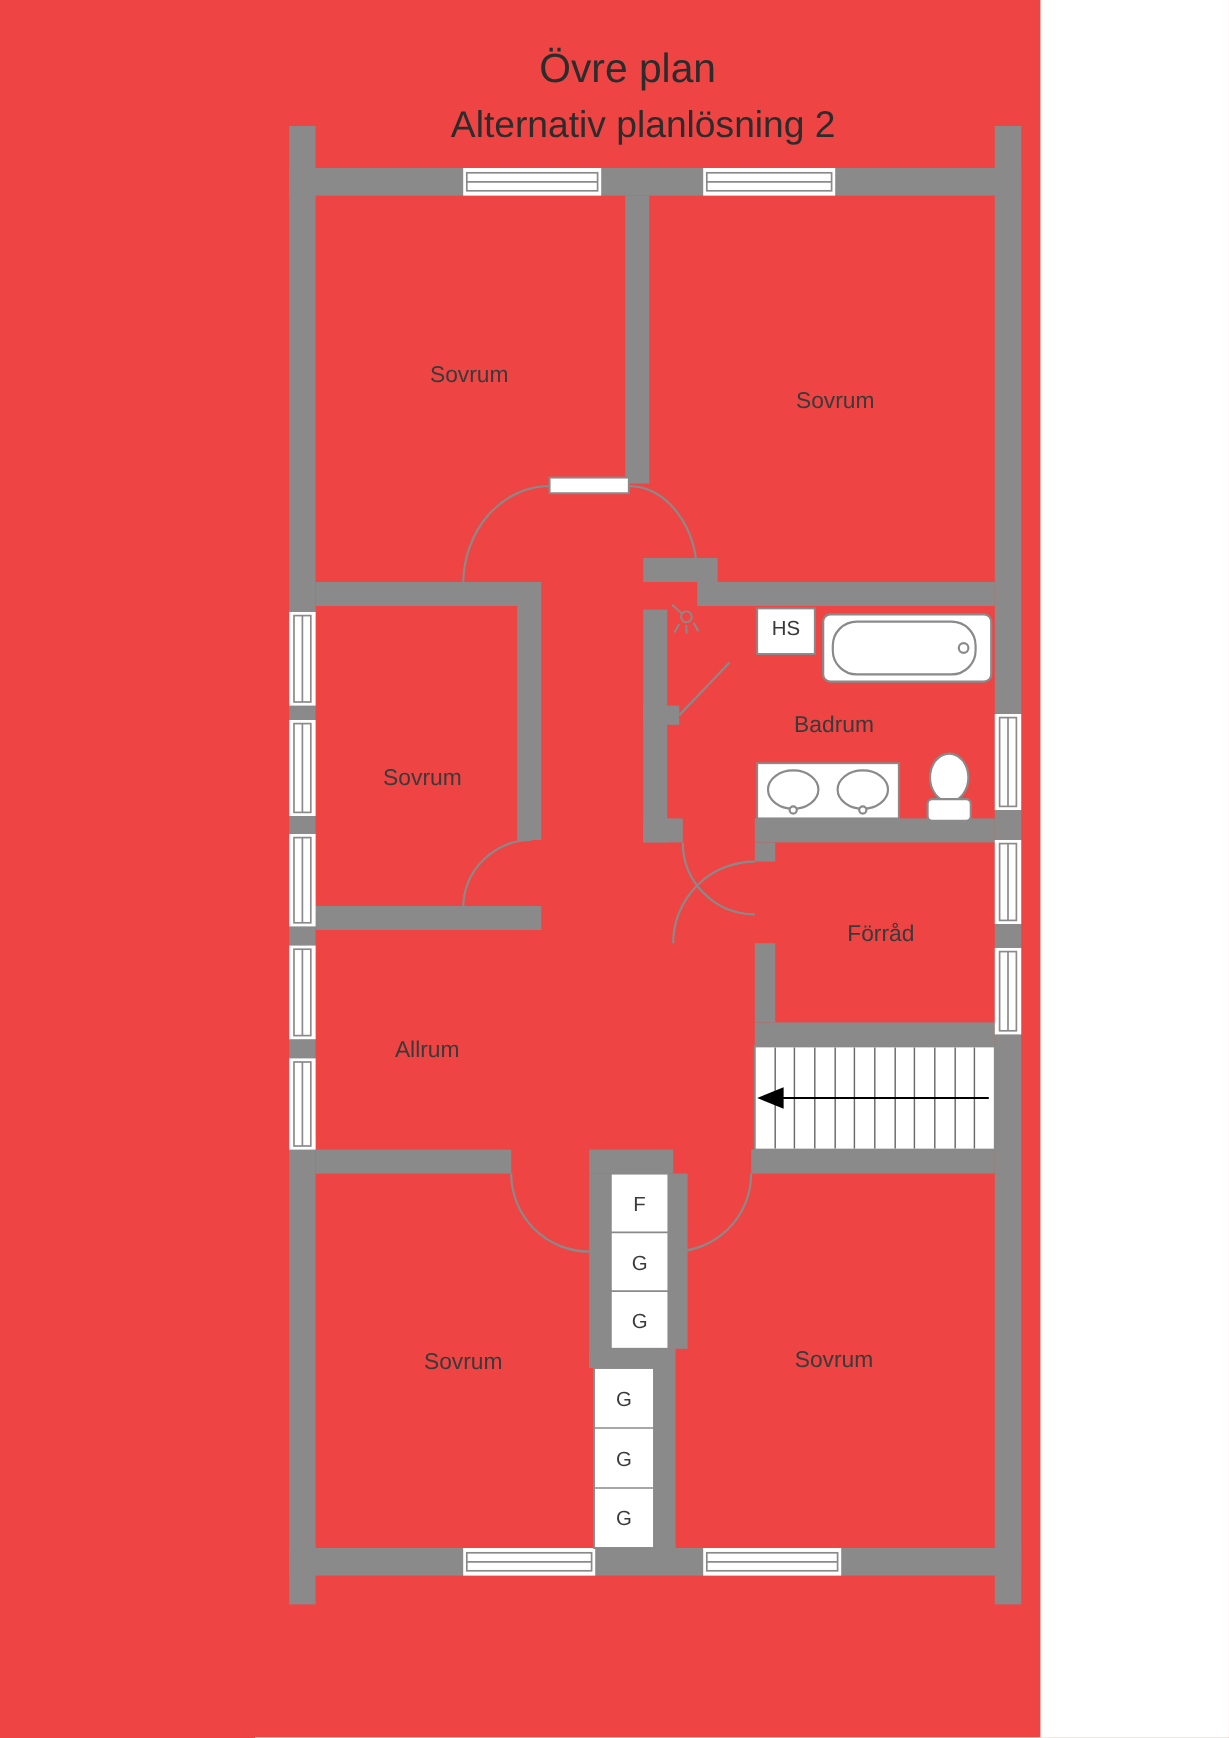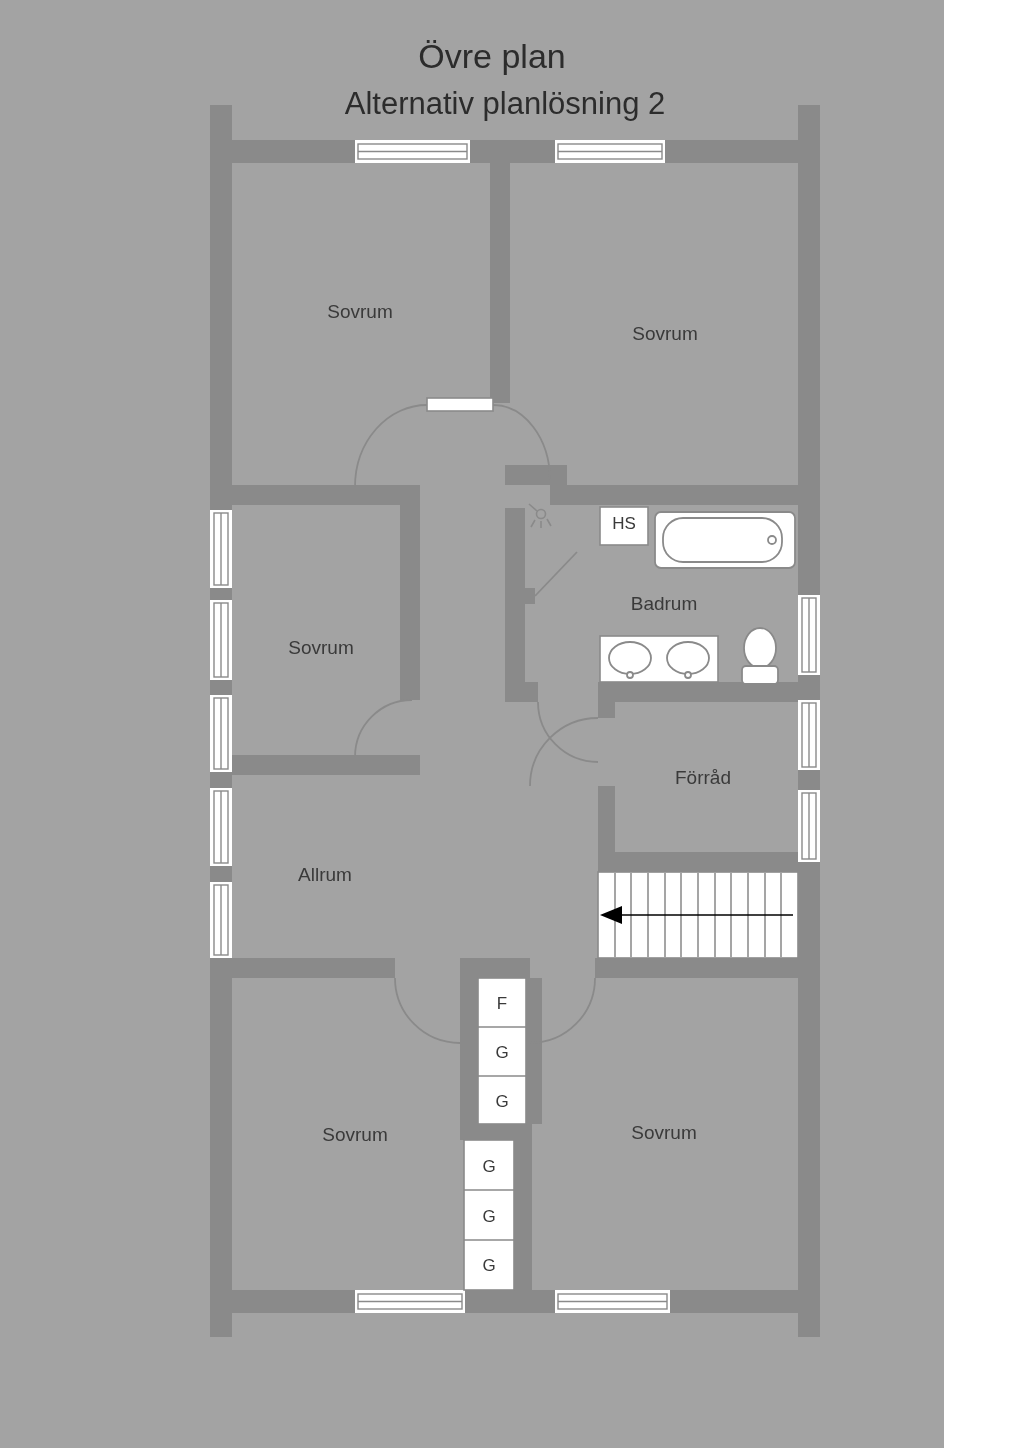--- a/index.html
+++ b/index.html
@@ -2,24 +2,25 @@
 <html><head>
 <meta charset="utf-8">
 <style>
   html, body {
     margin: 0;
     padding: 0;
     background: #ffffff;
   }
   .canvas {
     position: relative;
-    width: 944px;
+    width: 836px;
     height: 1448px;
-    background: #a3a3a3;
+    background: #ef4444;
     font-family: "Liberation Sans", sans-serif;
+    padding-left: 31px;
   }
   svg { display: block; }
 
   .wall   { fill: #8a8a8a; stroke: none; }
   .thin   { fill: none;    stroke: #8a8a8a; stroke-width: 1.6; }
   .thinw  { fill: #ffffff; stroke: #8a8a8a; stroke-width: 1.6; }
   .arc    { fill: none;    stroke: #8a8a8a; stroke-width: 1.8; }
   .fixture{ fill: #ffffff; stroke: #8a8a8a; stroke-width: 1.8; }
   .winbg  { fill: #ffffff; stroke: none; }
   .winframe { fill: #ffffff; stroke: #8a8a8a; stroke-width: 1.4; }

